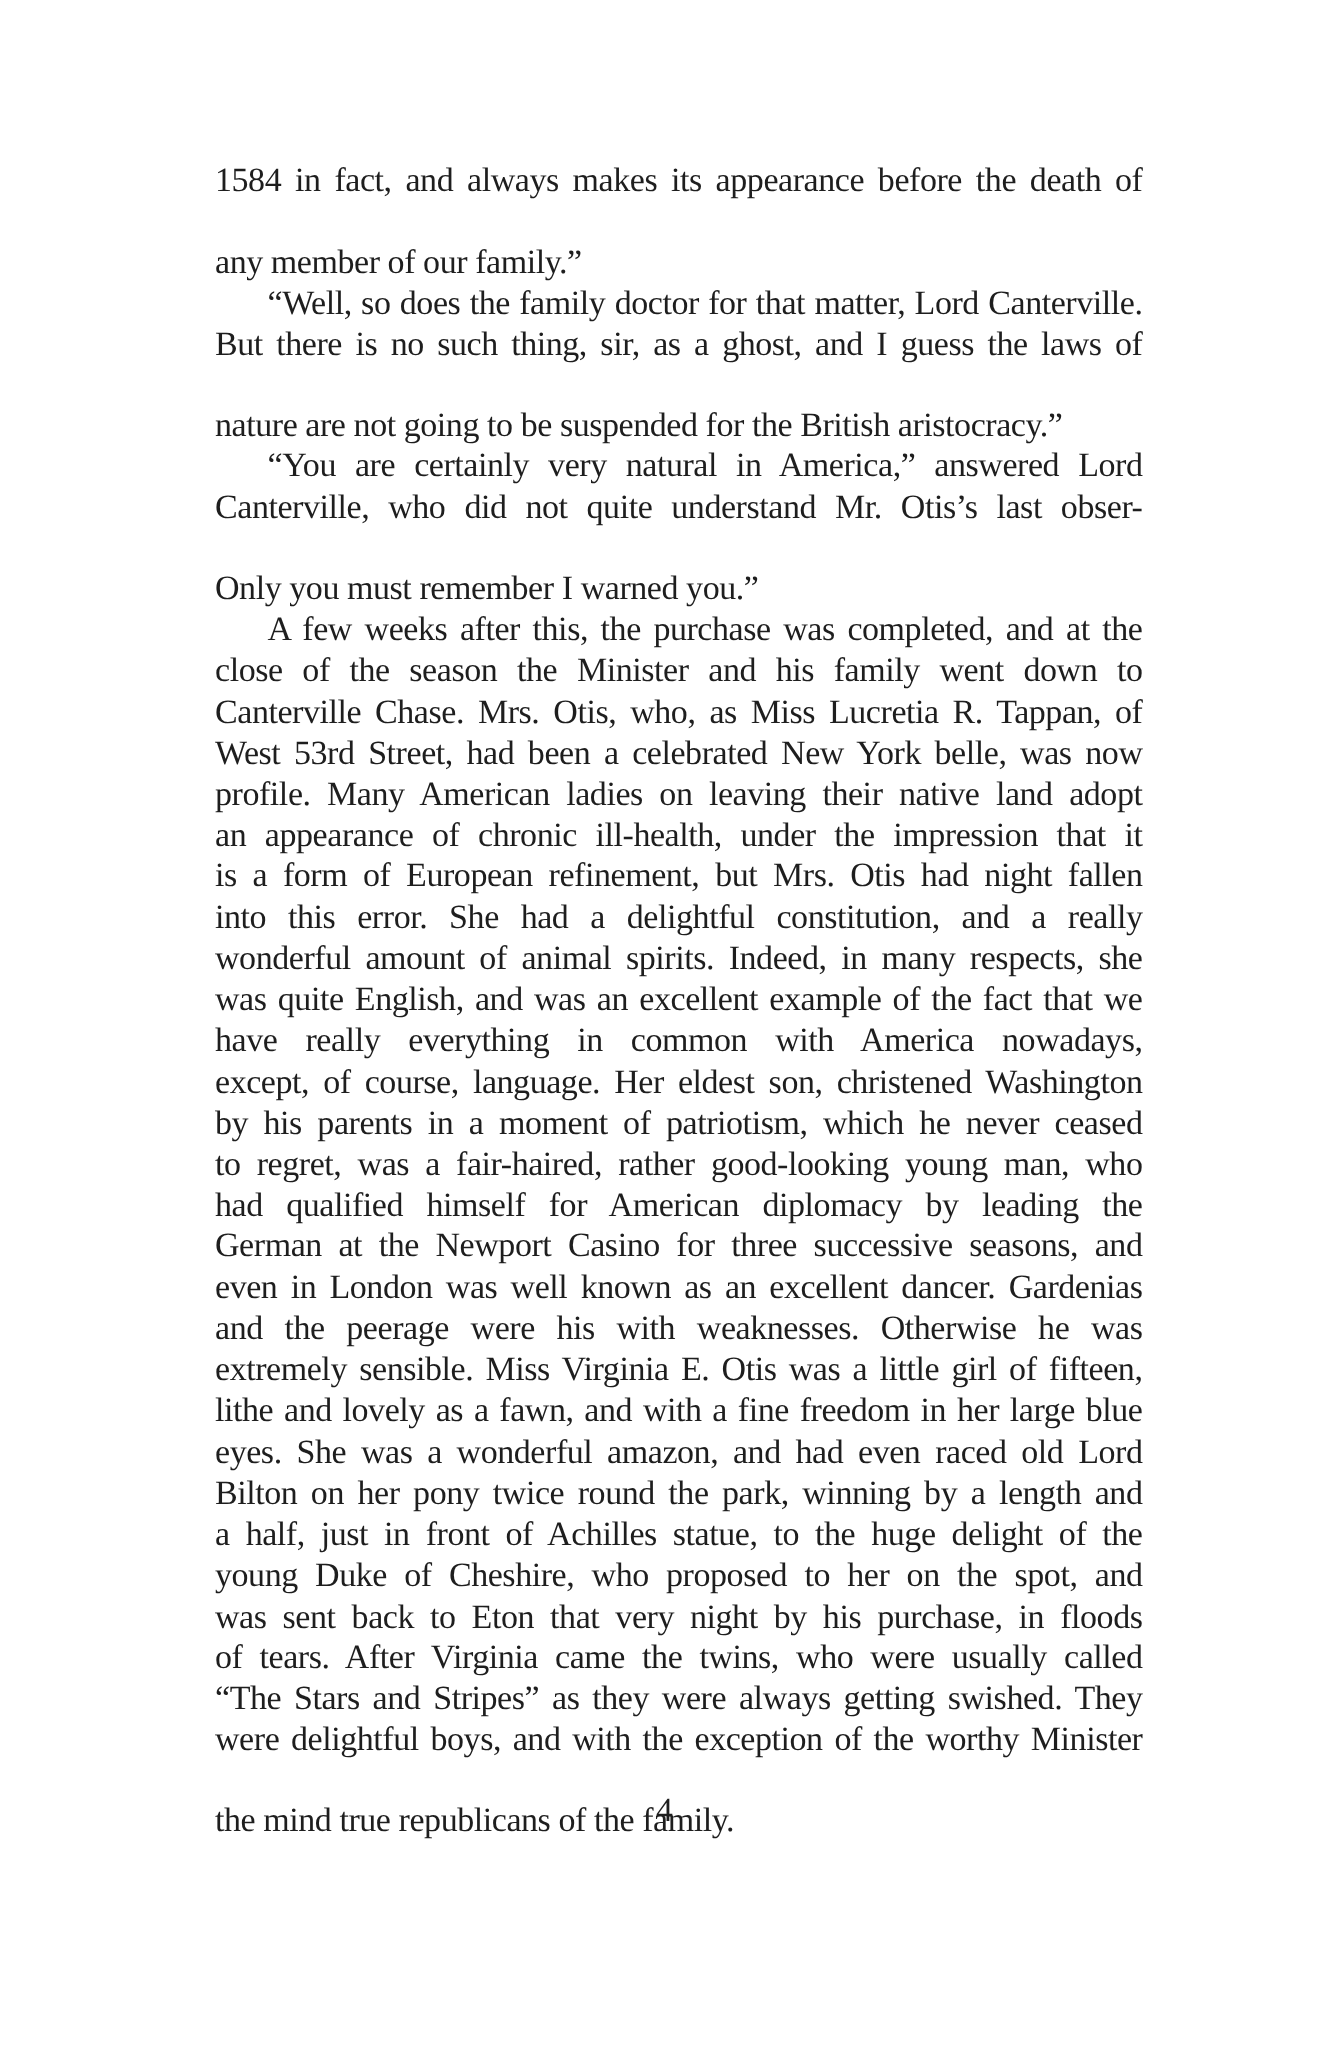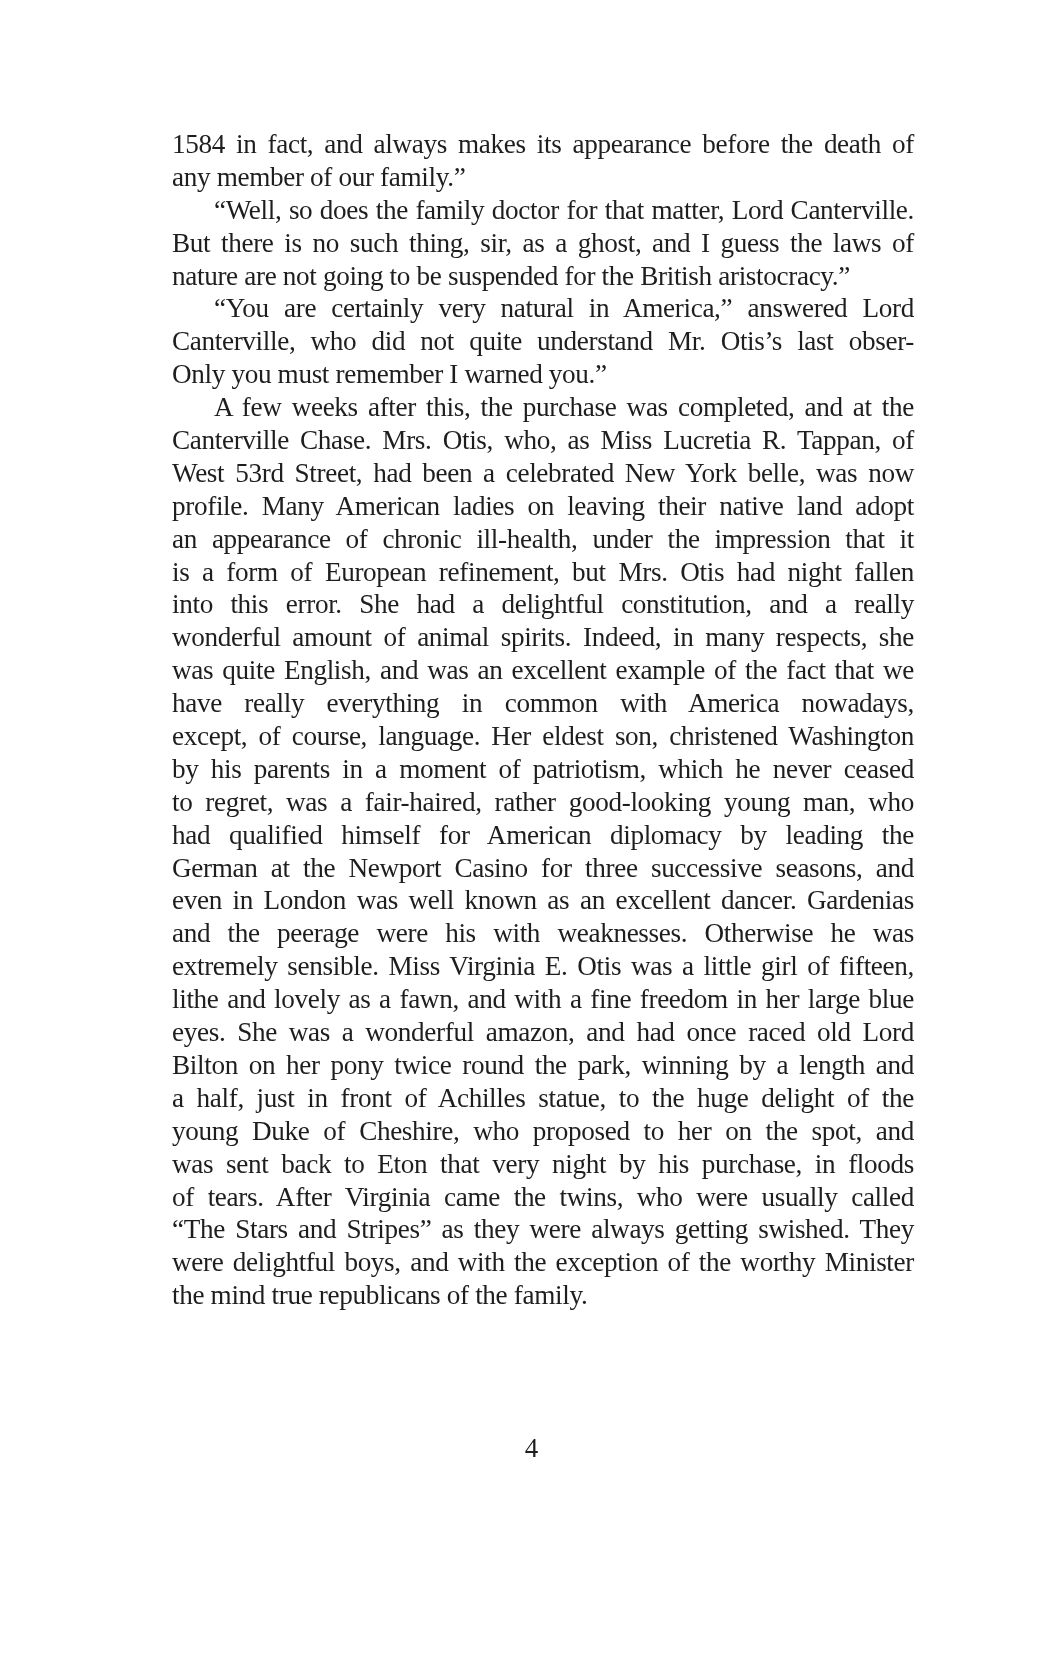--- a/index.html
+++ b/index.html
@@ -28,20 +28,21 @@
       font-size: 27.2px;
       line-height: 32.9px;
       white-space: nowrap;
       text-align: justify;
       text-align-last: justify;
       letter-spacing: -0.35px;
       overflow: visible;
     }
     .line.last {
       text-align-last: left;
+      margin-top: 32px;
     }
     .line.indent {
       text-indent: 42px;
     }
     .page-number {
       position: absolute;
       left: 0;
       width: 1063px;
       top: 1432px;
       text-align: center;
@@ -63,39 +64,40 @@
     <span class="line">But there is no such thing, sir, as a ghost, and I guess the laws of</span>
     <span class="line last">nature are not going to be suspended for the British aristocracy.”</span>
   </div>
   <div>
     <span class="line indent">“You are certainly very natural in America,” answered Lord</span>
     <span class="line">Canterville, who did not quite understand Mr. Otis’s last obser-</span>
     <span class="line last">Only you must remember I warned you.”</span>
   </div>
   <div id="para-3">
       <span class="line indent">A few weeks after this, the purchase was completed, and at the</span>
+      <span class="line">close of the season the Minister and his family went down to</span>
       <span class="line">Canterville Chase. Mrs. Otis, who, as Miss Lucretia R. Tappan, of</span>
       <span class="line">West 53rd Street, had been a celebrated New York belle, was now</span>
       <span class="line">profile. Many American ladies on leaving their native land adopt</span>
       <span class="line">an appearance of chronic ill-health, under the impression that it</span>
       <span class="line">is a form of European refinement, but Mrs. Otis had night fallen</span>
       <span class="line">into this error. She had a delightful constitution, and a really</span>
       <span class="line">wonderful amount of animal spirits. Indeed, in many respects, she</span>
       <span class="line">was quite English, and was an excellent example of the fact that we</span>
       <span class="line">have really everything in common with America nowadays,</span>
       <span class="line">except, of course, language. Her eldest son, christened Washington</span>
       <span class="line">by his parents in a moment of patriotism, which he never ceased</span>
       <span class="line">to regret, was a fair-haired, rather good-looking young man, who</span>
       <span class="line">had qualified himself for American diplomacy by leading the</span>
       <span class="line">German at the Newport Casino for three successive seasons, and</span>
       <span class="line">even in London was well known as an excellent dancer. Gardenias</span>
       <span class="line">and the peerage were his with weaknesses. Otherwise he was</span>
       <span class="line">extremely sensible. Miss Virginia E. Otis was a little girl of fifteen,</span>
       <span class="line">lithe and lovely as a fawn, and with a fine freedom in her large blue</span>
-      <span class="line">eyes. She was a wonderful amazon, and had once raced old Lord</span>
+      <span class="line">eyes. She was a wonderful amazon, and had even raced old Lord</span>
       <span class="line">Bilton on her pony twice round the park, winning by a length and</span>
       <span class="line">a half, just in front of Achilles statue, to the huge delight of the</span>
       <span class="line">young Duke of Cheshire, who proposed to her on the spot, and</span>
       <span class="line">was sent back to Eton that very night by his purchase, in floods</span>
       <span class="line">of tears. After Virginia came the twins, who were usually called</span>
       <span class="line">“The Stars and Stripes” as they were always getting swished. They</span>
       <span class="line">were delightful boys, and with the exception of the worthy Minister</span>
       <span class="line last">the mind true republicans of the family.</span>
     </div>
 </div>

